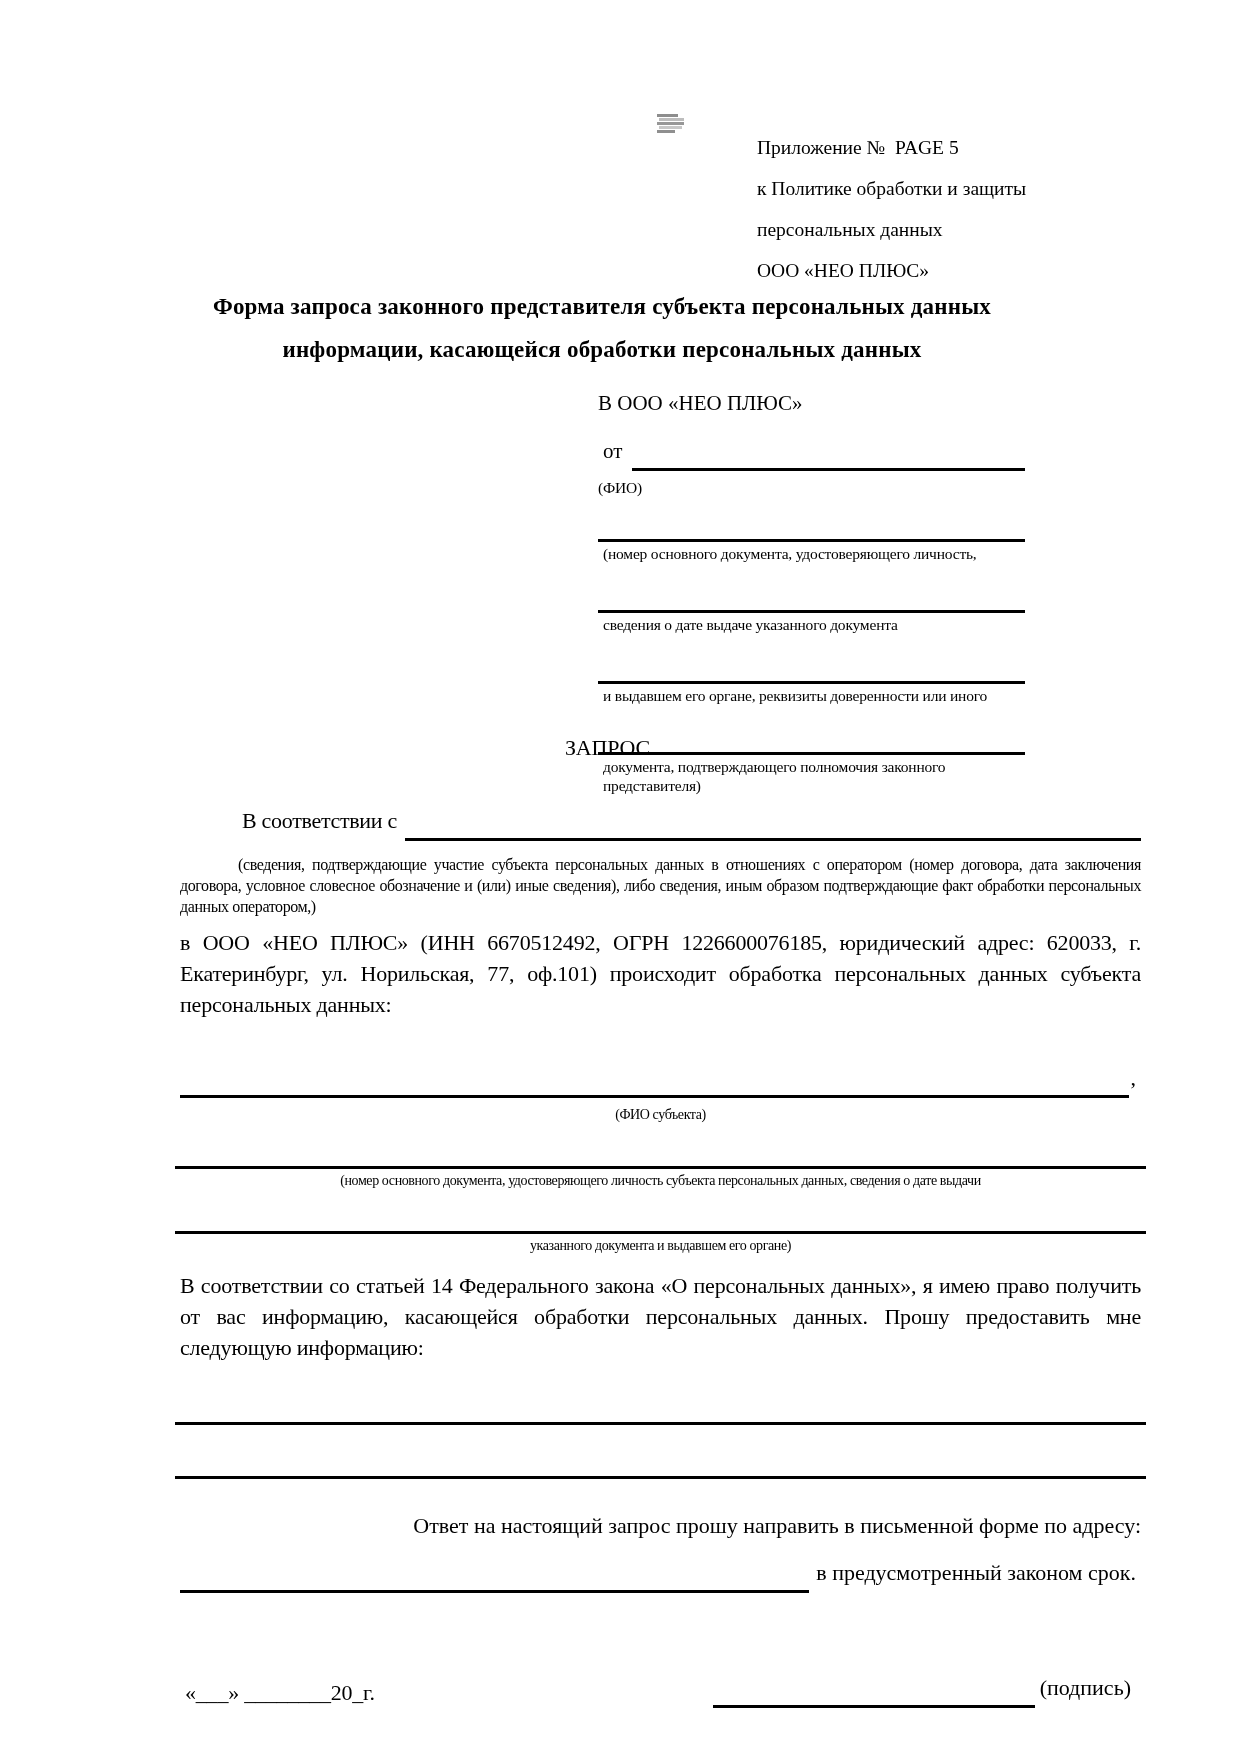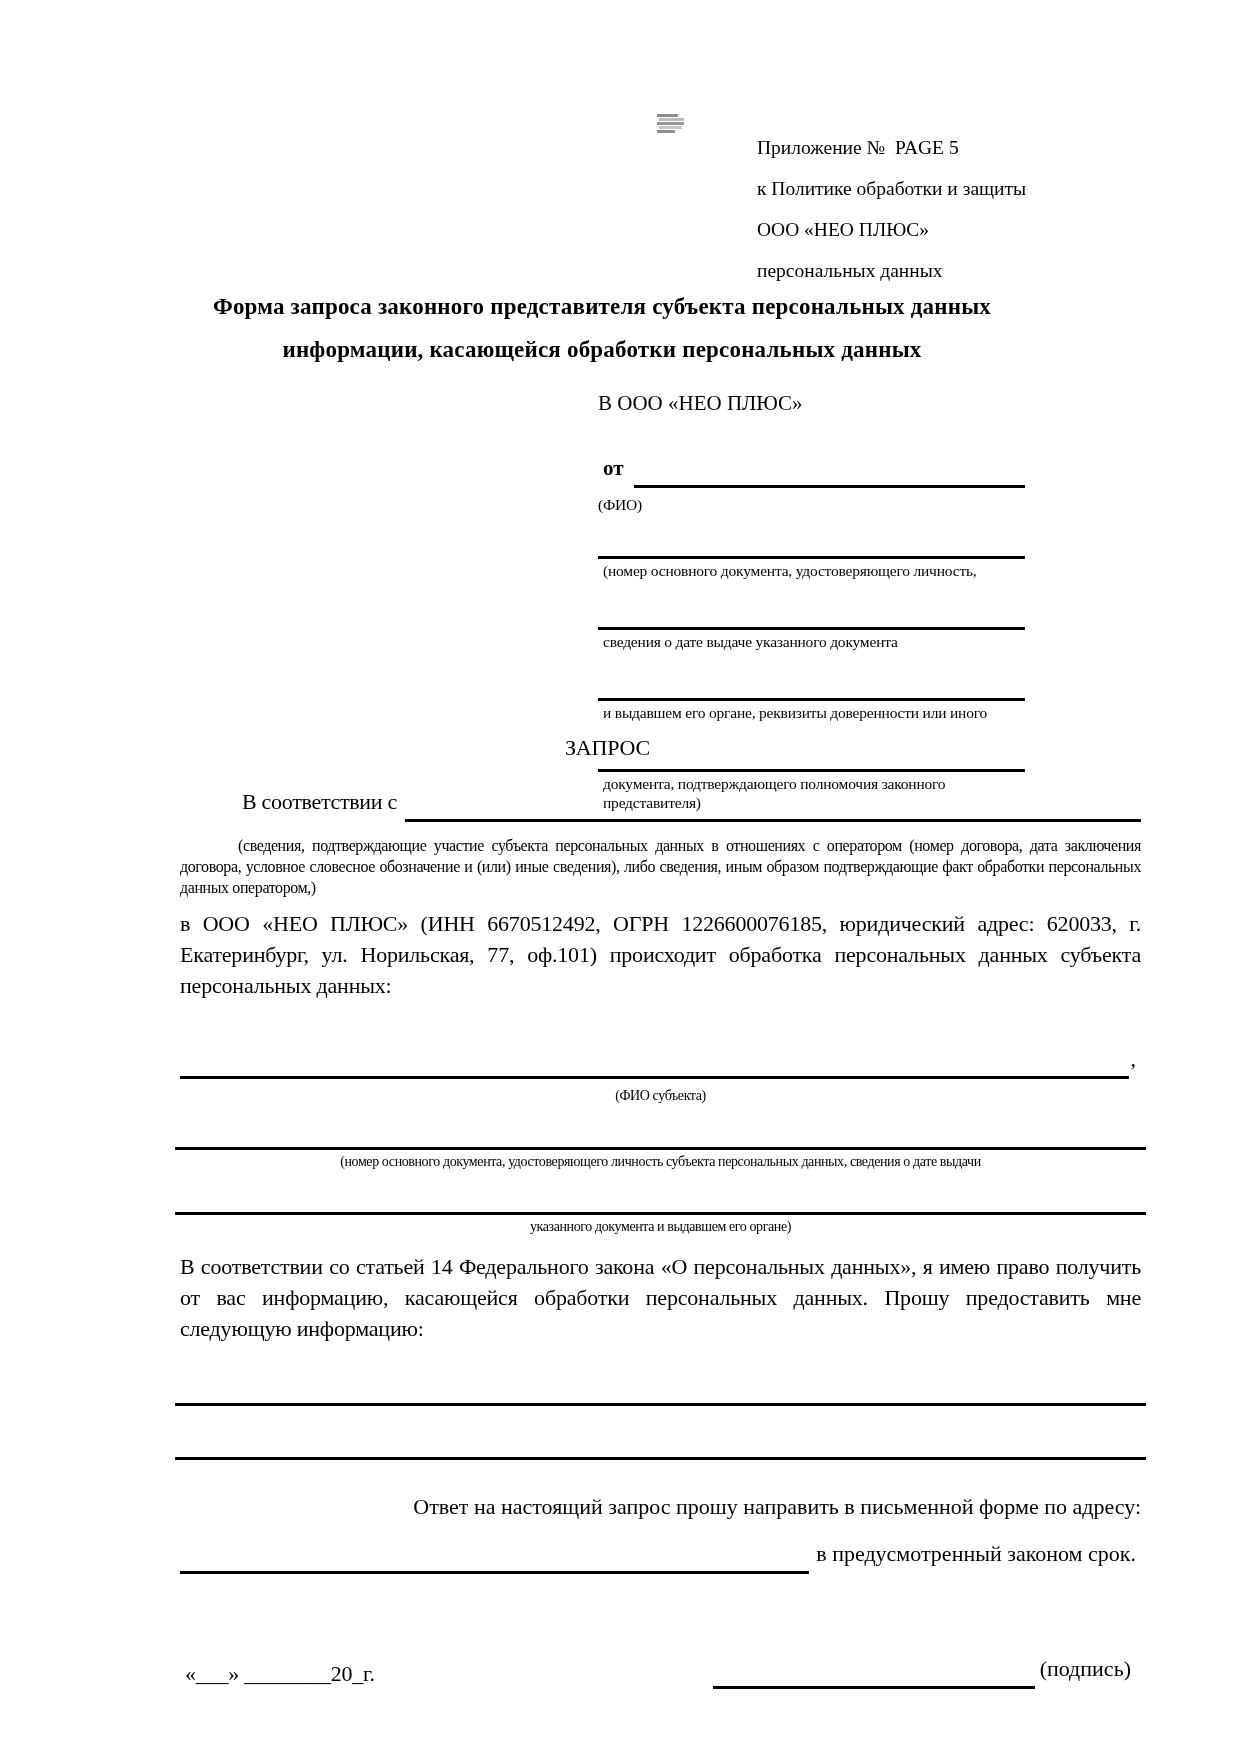--- a/index.html
+++ b/index.html
@@ -31,33 +31,33 @@
   }
   .doc-title {
     position:absolute; left:0; top:270px; width:1184px;
     text-align:center; font-weight:bold;
     font-size:23px; line-height:33px; letter-spacing:0.2px;
   }
   .addressee {
     position:absolute; left:578px; top:368px; width:447px;
     font-size:21px; line-height:30px;
   }
-  .from-row { display:flex; align-items:flex-end; margin-top:20px;font-weight:bold; }
+  .from-row { display:flex; align-items:flex-end; margin-top:3px; }
   .from-row .lbl { white-space:nowrap; padding-right:10px; }
   .bl { border-bottom:3px solid #000; }
   .from-row .bl { flex:1; height:27px; }
   .cap { text-align:left; font-size:15.5px; line-height:19px; letter-spacing:-0.2px; padding-top:2px; }
   .field { margin-top:8px; }
   .field .line { height:27px; border-bottom:3px solid #000; }
   .body {
     position:absolute; left:160px; top:713px; width:981px;
     font-size:22px; line-height:31px; text-align:justify;
   }
   .center-col { width:865px; text-align:center; }
-  .request-heading { font-size:22px; line-height:30px; letter-spacing:-0.2px; margin-bottom:8px; }
+  .request-heading { font-size:22px; line-height:30px; letter-spacing:-0.2px; margin-bottom:27px; }
   .intro-row { display:flex; align-items:flex-end; }
   .intro-row .lbl { white-space:nowrap; padding-left:62px; padding-right:8px; letter-spacing:-0.3px; }
   .intro-row .bl { flex:1; height:26px; }
   .fine-print {
     font-size:16px; line-height:21px; letter-spacing:-0.4px;
     text-indent:58px; text-align:justify; margin-top:3px;
   }
   .para { letter-spacing:-0.2px; }
   .fio-row { display:flex; align-items:flex-end; margin-top:27px; }
   .fio-row .bl { flex:1; height:26px; }
@@ -82,22 +82,22 @@
 </head>
 <body>
 
 <div class="page">
 
   <div class="doc-icon"></div>
 
   <div class="header-note">
     <div>Приложение №&nbsp; PAGE 5</div>
     <div>к Политике обработки и защиты</div>
+    <div>персональных данных</div>
     <div>ООО «НЕО ПЛЮС»</div>
-    <div>персональных данных</div>
   </div>
 
   <div class="doc-title">
     <div>Форма запроса законного представителя субъекта персональных данных</div>
     <div>информации, касающейся обработки персональных данных</div>
   </div>
 
   <div class="addressee">
     <div>В ООО «НЕО ПЛЮС»</div>
     <div class="from-row">

